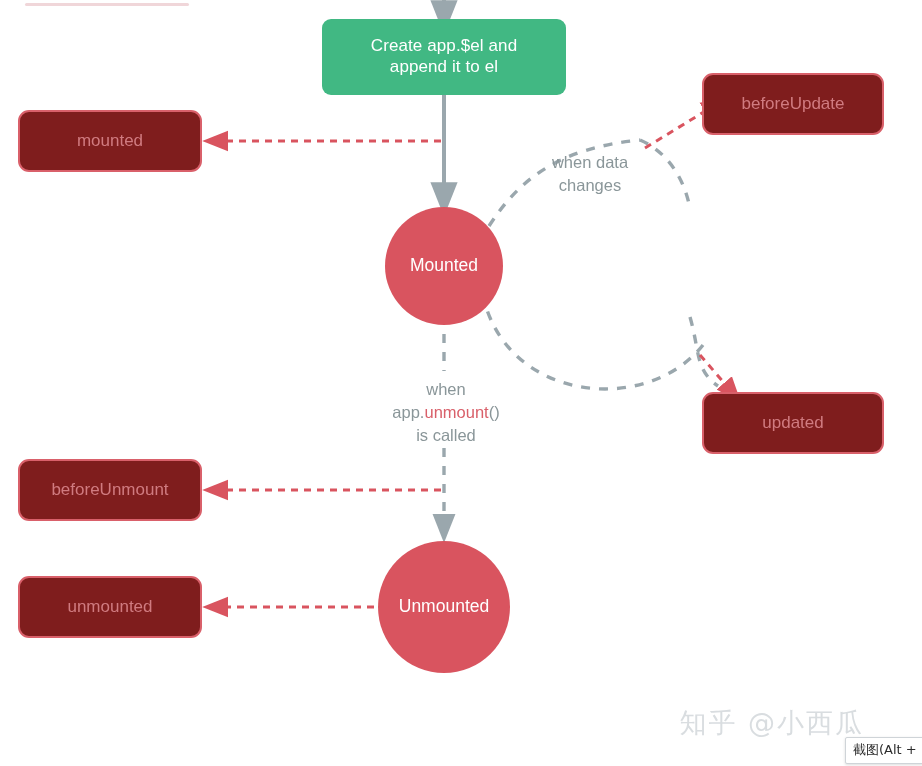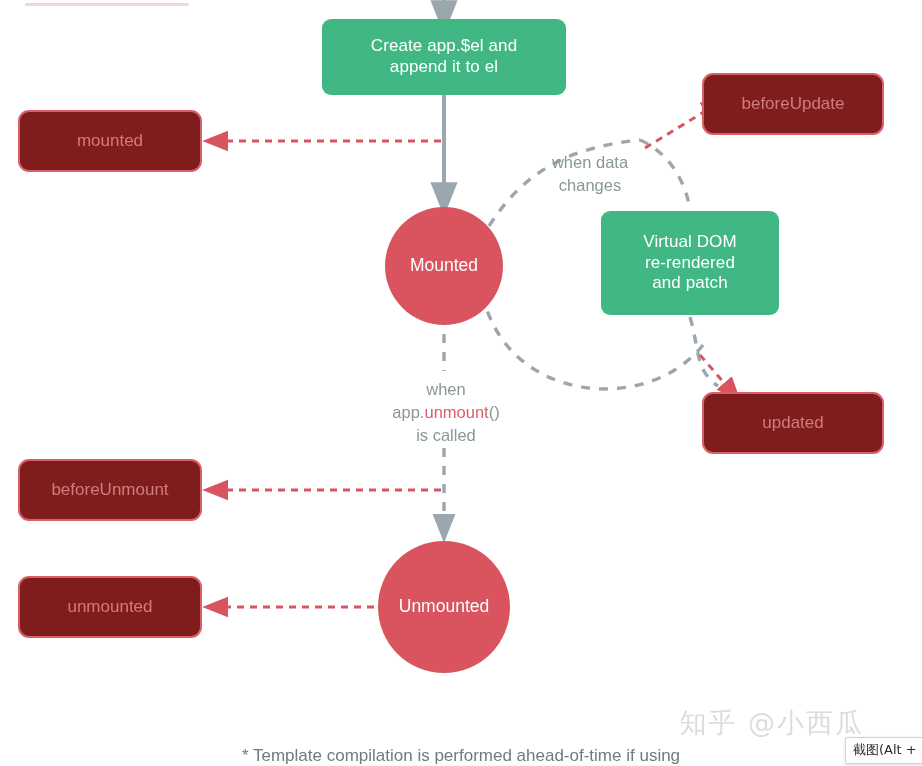--- a/index.html
+++ b/index.html
@@ -181,25 +181,20 @@
     <path d="M441,490 L216,490" stroke="#d9545f" stroke-width="3" fill="none" stroke-dasharray="7 6" marker-end="url(#arrow-red-left)"></path>
 
     <path d="M374,607 L216,607" stroke="#d9545f" stroke-width="3" fill="none" stroke-dasharray="7 6" marker-end="url(#arrow-red-left)"></path>
   </svg>
 
   <div class="node node-green" id="node-create-el">
     <span style="white-space:pre-line">Create app.$el and
 append it to el</span>
   </div>
 
-  <div class="node node-green" id="node-vdom">
-    <span style="white-space:pre-line">Virtual DOM
-re-rendered
-and patch</span>
-  </div>
 
   <div class="node node-circle" id="node-mounted-state">
     <span>Mounted</span>
   </div>
 
   <div class="node node-circle" id="node-unmounted-state">
     <span>Unmounted</span>
   </div>
 
   <div class="node node-hook" id="node-mounted-hook">
@@ -224,23 +219,20 @@
 
   <div class="edge-label" id="label-when-unmount"><span>when
 app.</span><span class="hl">unmount</span><span>()
 is called</span></div>
 
   <div class="edge-label" id="label-when-data">
     <span>when data
 changes</span>
   </div>
 
-  <div id="footnote">
-    <span>* Template compilation is performed ahead-of-time if using</span>
-  </div>
 
   <div id="watermark">
     <span>知乎 @小西瓜</span>
   </div>
 
   <div id="screenshot-tooltip">
     <span>截图(Alt +</span>
   </div>
 
 </div>

